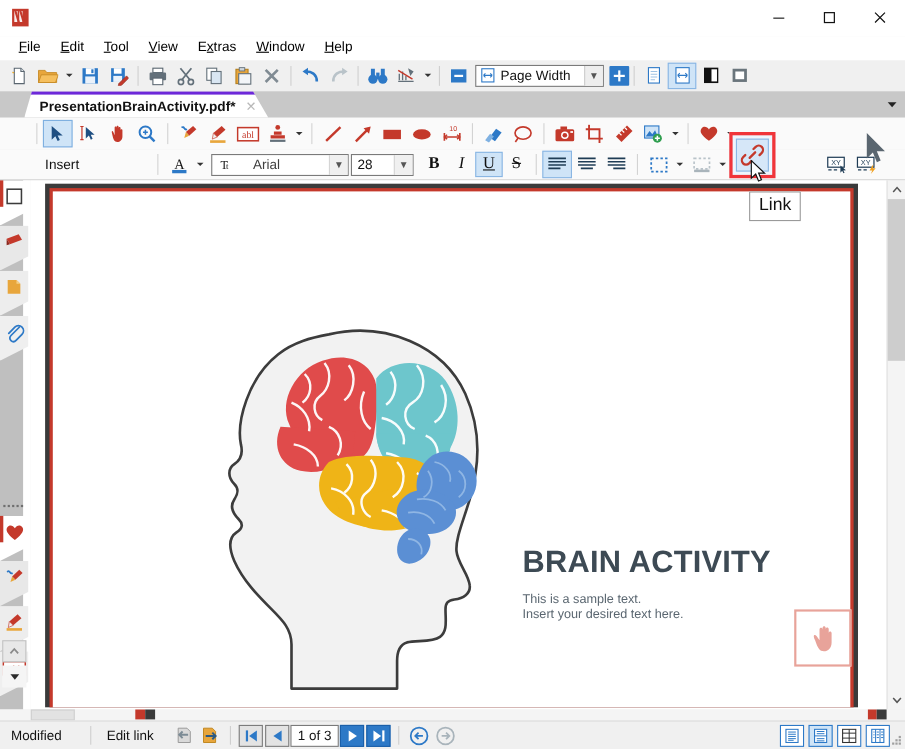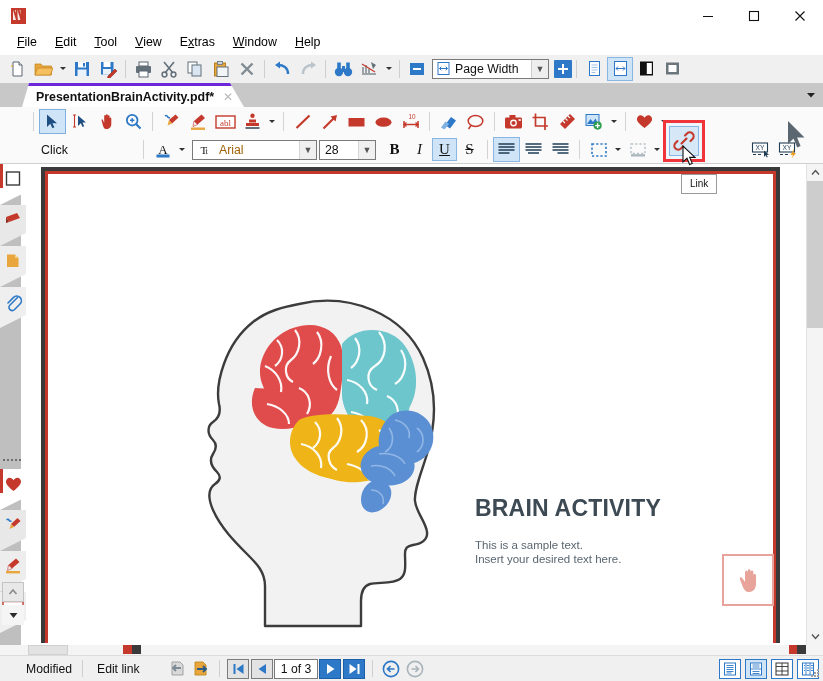--- a/index.html
+++ b/index.html
@@ -83,41 +83,41 @@
     background:#fafafa; display:flex; align-items:center;
     border-bottom:1px solid #cfcfcf;
   }
   .atb { width:27px; height:25px; display:flex; align-items:center; justify-content:center; position:relative;}
   .atb.active { background:#cfe4f7; border:1px solid #7fb0e0; }
   .atb.small { width:12px; }
   .asep { width:1px; height:19px; background:#d3d3d3; margin:0 5px; }
 
   .selectlabel { width:110px; padding-left:13px; font-size:12.4px; color:#111; }
   .fontcombo { width:125px; height:20px; background:#fff; border:1px solid #7a7a7a; display:flex; align-items:center; }
-  .fontcombo .ft { font-size:12.3px; color:#a16207; margin-left:8px; }
+  .fontcombo .ft { font-size:12.3px; color:#404040; margin-left:19px; }
   .sizecombo { width:57px; height:20px; background:#fff; border:1px solid #7a7a7a; display:flex; align-items:center; margin-left:2px;}
   .sizecombo .st { font-size:12.3px; color:#111; margin-left:5px; }
   .cbdrop { margin-left:auto; width:17px; height:18px; background:#f0f0f0; border-left:1px solid #d5d5d5;
      display:flex; align-items:center; justify-content:center; color:#555; font-size:9px; }
   .styleb { width:25px; height:23px; display:flex;align-items:center;justify-content:center;
     font-size:15px; color:#111; font-family:"Liberation Serif", serif; }
   .styleb.on { background:#cfe4f7; border:1px solid #8ab6e3; }
 
   
   .linkhighlight {
     position:absolute; left:663px; top:120px; width:42px; height:42px;
     border:3px solid #f0353a; background:#eef5fd; z-index:22;
     display:flex; align-items:center; justify-content:center;
   }
   .linkinner{ width:30px;height:30px;background:#d6e7f8;border:1px solid #8ab6e3;
      display:flex;align-items:center;justify-content:center;}
   .cursor-arrow { position:absolute; left:682px; top:145px; z-index:30; }
   .tooltip {
     position:absolute; left:681px; top:174px; background:#fff; border:1px solid #9a9a9a;
-    padding:3px 8px 4px 8px; font-size:10px; color:#111; z-index:31;
+    padding:3px 8px 4px 8px; font-size:16px; color:#111; z-index:31;
   }
   .bigcursor { position:absolute; left:786px; top:120px; z-index:21; }
 
   
   .leftbar { position:absolute; left:0; top:164px; width:28px; height:481px; background:#ffffff; }
   .lb-strip { position:absolute; left:0; top:0; width:21px; height:481px; background:#bfbfbf; }
   .lb-item { position:absolute; left:0; width:26px; height:40px; }
   .lb-tabwhite {
     position:absolute; left:0; width:26px; height:41px; background:#fff;
     clip-path: polygon(0 0, 100% 0, 100% 68%, 0 100%);
@@ -151,30 +151,30 @@
   .linktext {
     position:absolute; left:12px; top:16px; padding:0 2px;
     background:#000000; color:#e8a317; font-size:25.5px;
     font-family:"Liberation Sans", sans-serif;
     text-decoration:underline; text-decoration-thickness:2px; white-space:pre;
     line-height:30px;
   }
 
   
   .brainwrap { position:absolute; left:175px; top:296px; width:290px; height:345px; }
-  .headline-title { position:absolute; left:447px; top:495px; font-size:23px; font-weight:bold;
+  .headline-title { position:absolute; left:447px; top:495px; font-size:28px; font-weight:bold;
      color:#3d4a54; letter-spacing:.2px; font-family:"Liberation Sans", sans-serif; }
   .subtext { position:absolute; left:447px; top:538px; font-size:11.5px; color:#5a6670; line-height:14px; }
   .stampbox { position:absolute; left:694px; top:554px; width:52px; height:52px; border:2px solid #e8a39a; background:#fff;
      display:flex; align-items:center; justify-content:center; }
 
   
   .statusbar { position:absolute; left:0; top:655px; width:823px; height:26px; background:#f0f0f0;
     border-top:1px solid #dcdcdc; display:flex; align-items:center; }
-  .st-modified { width:82px; padding-left:26px; font-size:12.2px; color:#111; }
+  .st-modified { width:82px; padding-left:10px; font-size:12.2px; color:#111; }
   .st-div { width:1px; height:17px; background:#cfcfcf; }
   .st-editlink { padding-left:14px; font-size:12.2px; color:#111; }
   .navbtn { width:22px; height:20px; display:flex;align-items:center;justify-content:center;margin:0 1px; }
   .navbtn.box { border:1px solid #7c7c7c; background:#e3e3e3; }
   .navbtn.blue { border:1px solid #1b5fa8; background:#2d79c7; }
   .pagefield { width:44px; height:20px; background:#fff; border:1px solid #7a7a7a;
     display:flex;align-items:center;justify-content:center;font-size:12.2px;color:#111; }
   .viewbtn { width:22px; height:20px; display:flex;align-items:center;justify-content:center;
      border:1px solid #2d79c7; margin:0 2px; background:#fff; }
   .viewbtn.on { background:#cfe4f7; }
@@ -529,21 +529,21 @@
         <path d="M9.5 15 C2 9.5 1 6.5 2.6 4 C4.3 1.3 8 2 9.5 4.8 C11 2 14.7 1.3 16.4 4 C18 6.5 17 9.5 9.5 15 z" fill="#c4392b"></path>
       </svg>
     </div>
     <div class="atb small">
         <div class="caret"></div>
       </div>
   </div>
 
   <div class="anntoolbar2">
     <div style="width:28px"></div>
-    <div class="selectlabel">Click</div>
+    <div class="selectlabel">Insert</div>
     <div class="asep"></div>
     <div class="atb">
       <svg width="18" height="18" viewBox="0 0 18 18">
         <text x="9" y="12.5" font-size="13" text-anchor="middle" fill="#111" font-family="Liberation Serif, serif">A</text>
         <rect x="2.5" y="13.5" width="13" height="3" fill="#2d79c7"></rect>
       </svg>
     </div>
     <div class="atb small">
         <div class="caret"></div>
       </div>
@@ -884,21 +884,21 @@
   <div class="corner-red"></div>
   <div class="corner-dk"></div>
   <div class="corner-red2"></div>
   <div class="corner-dk2"></div>
 
   <div class="statusbar">
     <div class="st-modified">Modified</div>
     <div class="st-div"></div>
     <div class="st-editlink">Edit link</div>
 
-    <div style="margin-left:auto;display:flex;align-items:center;padding-right:2px;">
+    <div style="margin-left:auto;display:flex;align-items:center;padding-right:12px;">
       <div class="navbtn">
         <svg width="18" height="17" viewBox="0 0 18 17">
           <path d="M4 2 h8 l3 3 v10 h-11z" fill="#d9d9d9" stroke="#9a9a9a" stroke-width=".9"></path>
           <path d="M13 8 L5 8 M8 5 L5 8 L8 11" stroke="#7c8b95" stroke-width="1.8" fill="none"></path>
         </svg>
       </div>
       <div class="navbtn">
         <svg width="18" height="17" viewBox="0 0 18 17">
           <path d="M3 2 h8 l3 3 v10 h-11z" fill="#e8a63c" stroke="#c08820" stroke-width=".9"></path>
           <path d="M5 9 L14 9 M11 6 L14 9 L11 12" stroke="#2b5a84" stroke-width="1.8" fill="none"></path>

